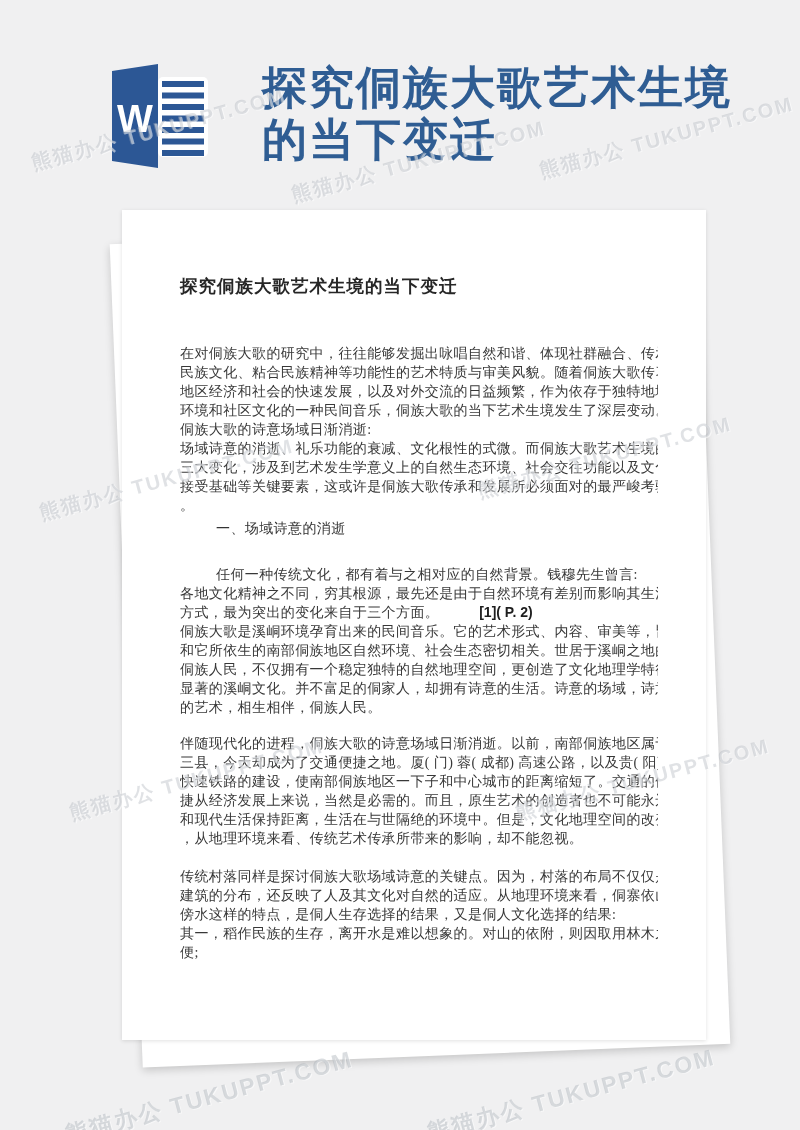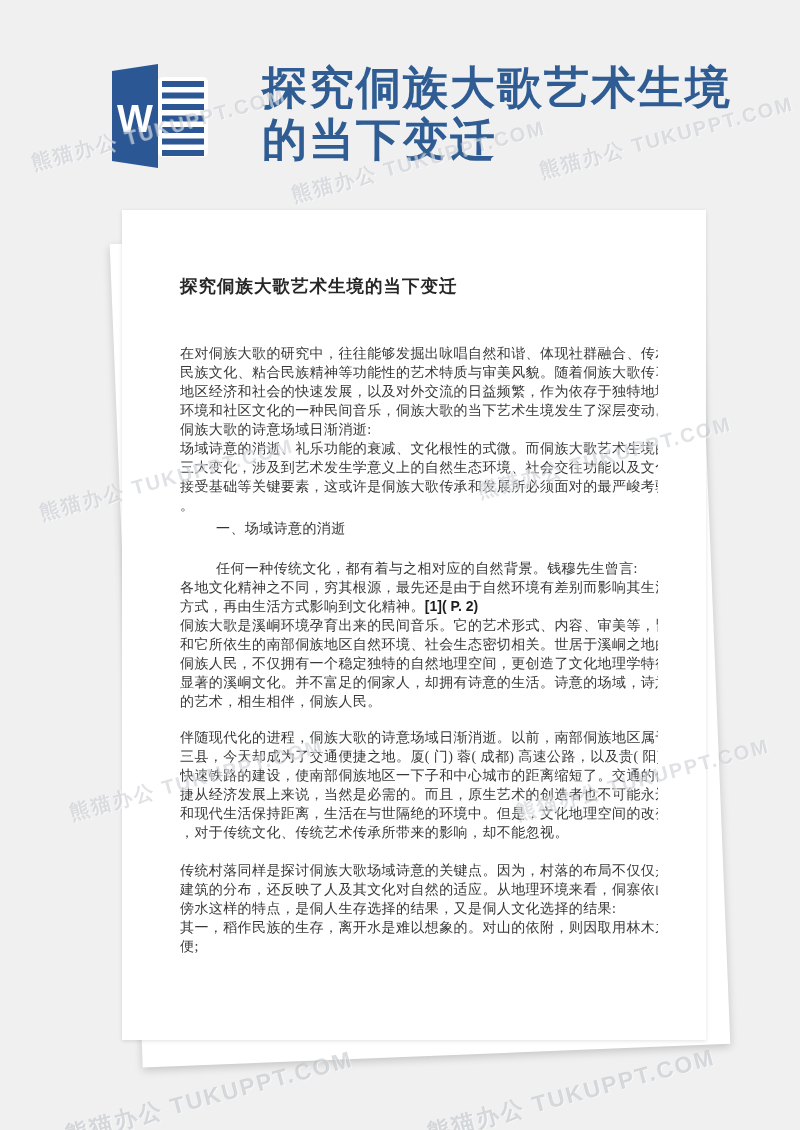--- a/index.html
+++ b/index.html
@@ -40,26 +40,26 @@
   .doc-title {
     font-size:17.5px; font-weight:600; letter-spacing:1px;
     color:#262626; margin-bottom:46px;
   }
   .para { margin:0; }
   .doc-line, .tl {
     font-size:14px; line-height:19px; height:19px;
     letter-spacing:0.4px; white-space:nowrap; overflow:hidden;
   }
   .indent { padding-left:36px; }
-  .sec-heading { margin-top:4px; margin-bottom:21px; color:#333333; }
+  .sec-heading { margin-top:4px; margin-bottom:27px; color:#333333; }
   .gap-md { margin-top:17px; }
   .gap-lg { margin-top:19px; }
   .ref {
     font-family:"Liberation Sans","DejaVu Sans",sans-serif;
-    font-weight:700; color:#1e1e1e; letter-spacing:0;
+    font-weight:700; color:#1e1e1e; letter-spacing:0;margin-left:40px;
   }
 
   
   .wm {
     position:absolute; z-index:30; pointer-events:none;
     font-family:"Liberation Sans","DejaVu Sans",sans-serif;
     font-weight:700; font-size:20px; letter-spacing:2px;
     color:rgba(173,178,186,0.38);
     text-shadow:1px 1px 0 rgba(255,255,255,0.55);
     transform:rotate(-15deg); transform-origin:left center;
@@ -105,37 +105,37 @@
         <div class="tl">场域诗意的消逝、礼乐功能的衰减、文化根性的式微。而侗族大歌艺术生境的</div>
         <div class="tl">三大变化，涉及到艺术发生学意义上的自然生态环境、社会交往功能以及文化</div>
         <div class="tl">接受基础等关键要素，这或许是侗族大歌传承和发展所必须面对的最严峻考验</div>
         <div class="tl">。</div>
       </div>
 
     <div class="doc-line indent sec-heading">一、场域诗意的消逝</div>
 
     <div class="doc-line indent">任何一种传统文化，都有着与之相对应的自然背景。钱穆先生曾言:</div>
     <div class="doc-line">各地文化精神之不同，穷其根源，最先还是由于自然环境有差别而影响其生活</div>
-    <div class="doc-line"><span>方式，再由生活方式影响到文化精神。</span><span class="ref">[1]( P. 2)</span></div>
+    <div class="doc-line"><span>方式，最为突出的变化来自于三个方面。</span><span class="ref">[1]( P. 2)</span></div>
 
     <div class="para">
         <div class="tl">侗族大歌是溪峒环境孕育出来的民间音乐。它的艺术形式、内容、审美等，皆</div>
         <div class="tl">和它所依生的南部侗族地区自然环境、社会生态密切相关。世居于溪峒之地的</div>
         <div class="tl">侗族人民，不仅拥有一个稳定独特的自然地理空间，更创造了文化地理学特征</div>
         <div class="tl">显著的溪峒文化。并不富足的侗家人，却拥有诗意的生活。诗意的场域，诗意</div>
         <div class="tl">的艺术，相生相伴，侗族人民。</div>
       </div>
 
     <div class="para gap-md">
         <div class="tl">伴随现代化的进程，侗族大歌的诗意场域日渐消逝。以前，南部侗族地区属于</div>
         <div class="tl">三县，今天却成为了交通便捷之地。厦( 门) 蓉( 成都) 高速公路，以及贵( 阳)</div>
         <div class="tl">快速铁路的建设，使南部侗族地区一下子和中心城市的距离缩短了。交通的便</div>
         <div class="tl">捷从经济发展上来说，当然是必需的。而且，原生艺术的创造者也不可能永远</div>
         <div class="tl">和现代生活保持距离，生活在与世隔绝的环境中。但是，文化地理空间的改变</div>
-        <div class="tl">，对于传统文化、传统艺术传承所带来的影响，却不能忽视。</div>
+        <div class="tl">，从地理环境来看、传统艺术传承所带来的影响，却不能忽视。</div>
       </div>
 
     <div class="para gap-lg">
         <div class="tl">传统村落同样是探讨侗族大歌场域诗意的关键点。因为，村落的布局不仅仅是</div>
         <div class="tl">建筑的分布，还反映了人及其文化对自然的适应。从地理环境来看，侗寨依山</div>
         <div class="tl">傍水这样的特点，是侗人生存选择的结果，又是侗人文化选择的结果:</div>
         <div class="tl">其一，稻作民族的生存，离开水是难以想象的。对山的依附，则因取用林木之</div>
         <div class="tl">便;</div>
       </div>
 

